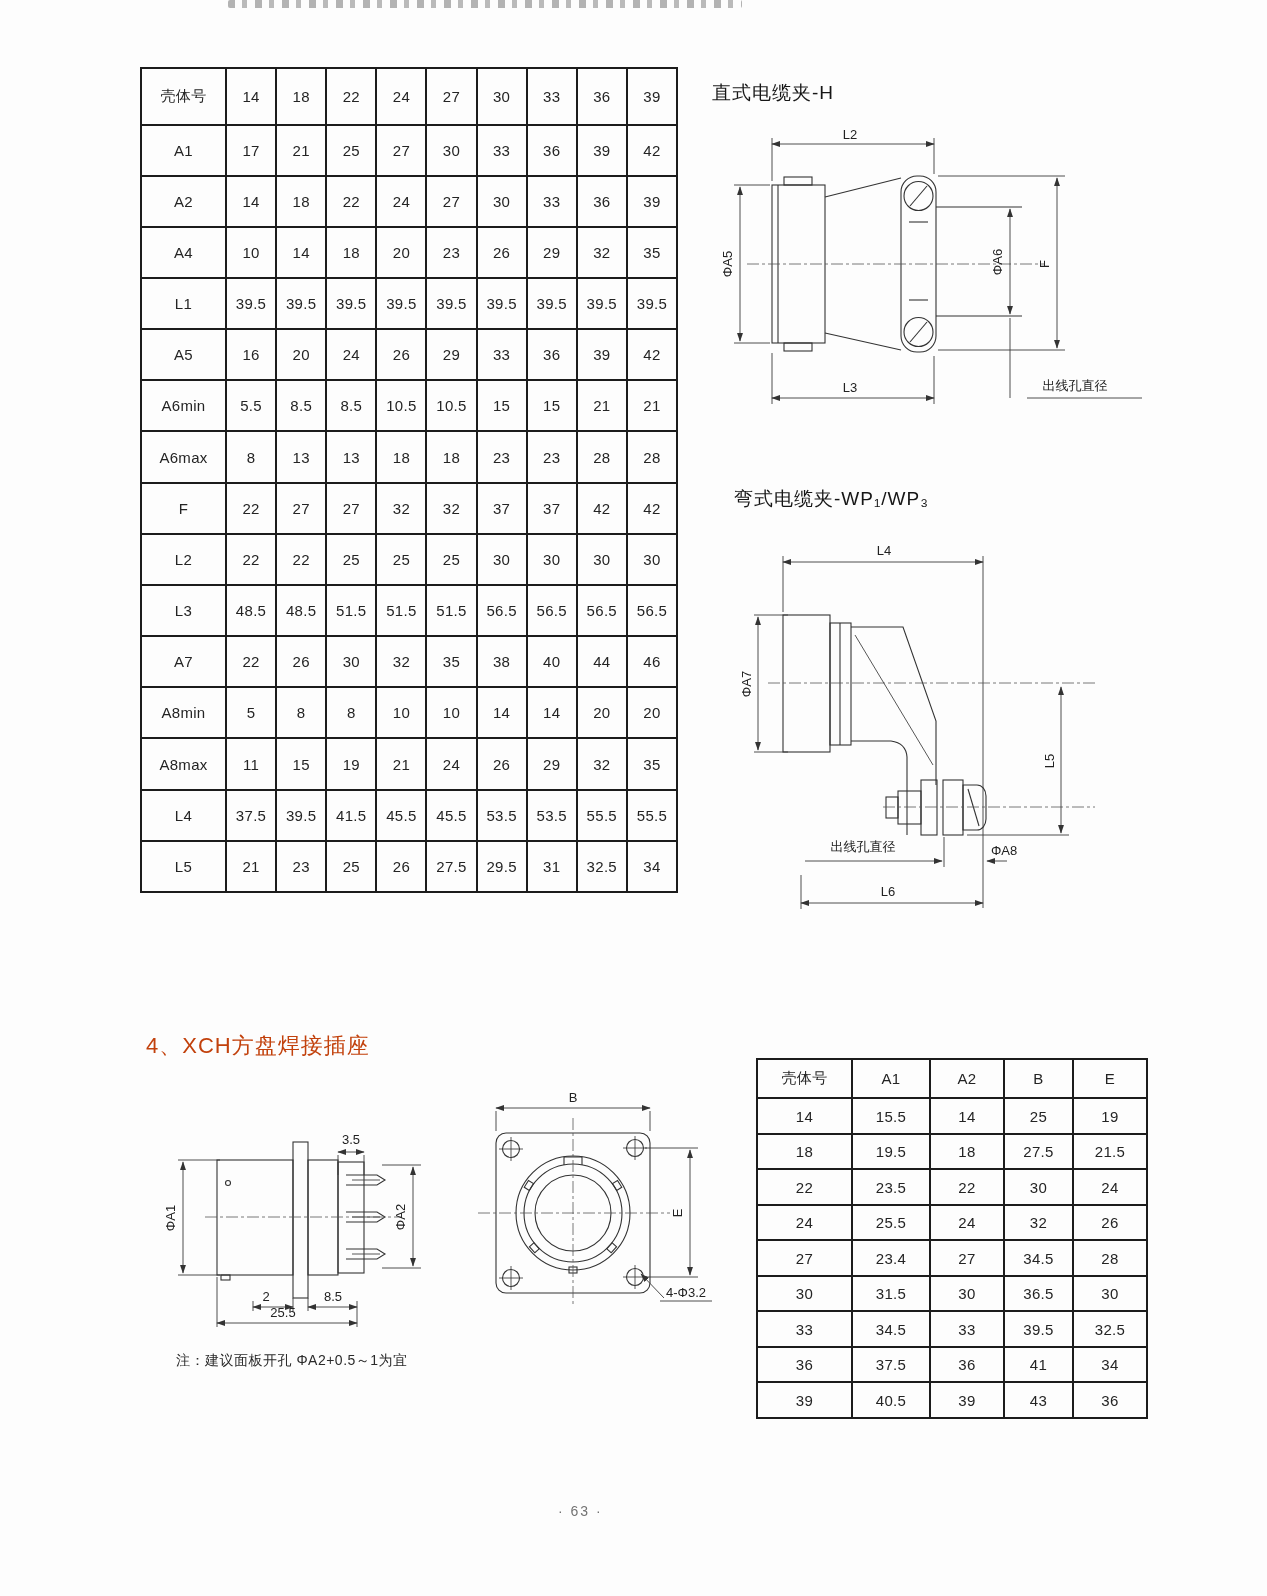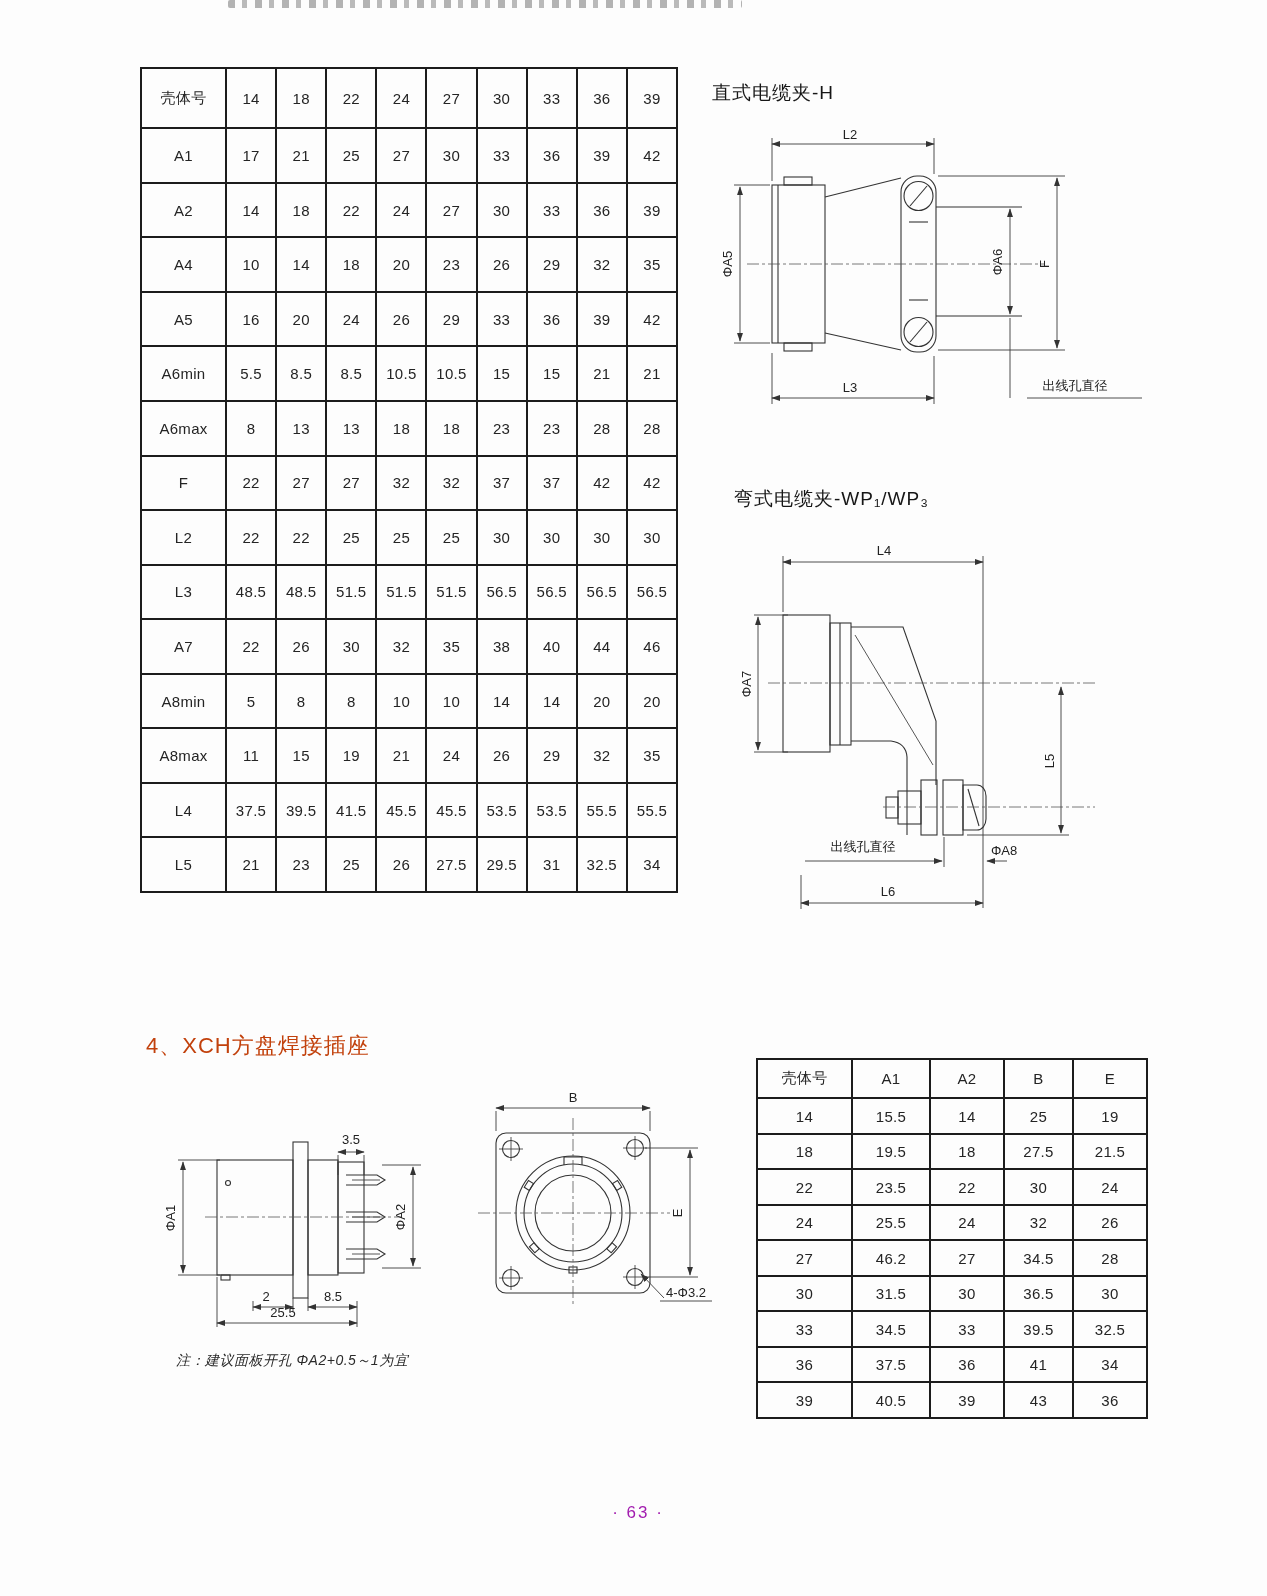--- a/index.html
+++ b/index.html
@@ -11,22 +11,22 @@
   
   table.dim-table{border-collapse:collapse;table-layout:fixed;}
   table.dim-table td{
     border:2px solid #1c1c1c;text-align:center;vertical-align:middle;
     font-size:15px;color:#242424;padding:0;letter-spacing:.3px;
   }
   #main-table{width:538px;height:826px;}
   #xch-table{width:390px;height:361px;}
   .diagram-title{font-size:19px;color:#161616;letter-spacing:1px;white-space:nowrap;}
   .section-title{font-size:22px;color:#c2410c;letter-spacing:1px;white-space:nowrap;}
-  .note-line{font-size:14px;color:#2a2a2a;letter-spacing:.5px;white-space:nowrap;font-style:italic;}
-  .page-number{font-size:17px;color:#a21caf;text-align:center;letter-spacing:2px;}
+  .note-line{font-size:14px;color:#2a2a2a;letter-spacing:.5px;white-space:nowrap;}
+  .page-number{font-size:14px;color:#737373;text-align:left;letter-spacing:2px;}
   
   .remnant{
     background:repeating-linear-gradient(90deg,#5a5a5a 0 7px,transparent 7px 14px,#6a6a6a 14px 19px,transparent 19px 27px);
     opacity:.45;filter:blur(.7px);border-radius:2px;
   }
   svg{display:block;overflow:visible;}
   svg .ln{stroke:#333;stroke-width:1.1;fill:none;}
   svg .thin{stroke:#444;stroke-width:.9;fill:none;}
   svg .dim{stroke:#3a3a3a;stroke-width:.9;fill:none;}
   svg .cl{stroke:#555;stroke-width:.8;fill:none;stroke-dasharray:12 3 3 3;}
@@ -105,20 +105,32 @@
         <td>A4</td>
         <td>10</td>
         <td>14</td>
         <td>18</td>
         <td>20</td>
         <td>23</td>
         <td>26</td>
         <td>29</td>
         <td>32</td>
         <td>35</td>
+      </tr>
+      <tr>
+        <td>L1</td>
+        <td>39.5</td>
+        <td>39.5</td>
+        <td>39.5</td>
+        <td>39.5</td>
+        <td>39.5</td>
+        <td>39.5</td>
+        <td>39.5</td>
+        <td>39.5</td>
+        <td>39.5</td>
       </tr>
       <tr>
         <td>A5</td>
         <td>16</td>
         <td>20</td>
         <td>24</td>
         <td>26</td>
         <td>29</td>
         <td>33</td>
         <td>36</td>
@@ -555,21 +567,21 @@
       </tr>
       <tr>
         <td>24</td>
         <td>25.5</td>
         <td>24</td>
         <td>32</td>
         <td>26</td>
       </tr>
       <tr>
         <td>27</td>
-        <td>46.2</td>
+        <td>23.4</td>
         <td>27</td>
         <td>34.5</td>
         <td>28</td>
       </tr>
       <tr>
         <td>30</td>
         <td>31.5</td>
         <td>30</td>
         <td>36.5</td>
         <td>30</td>

